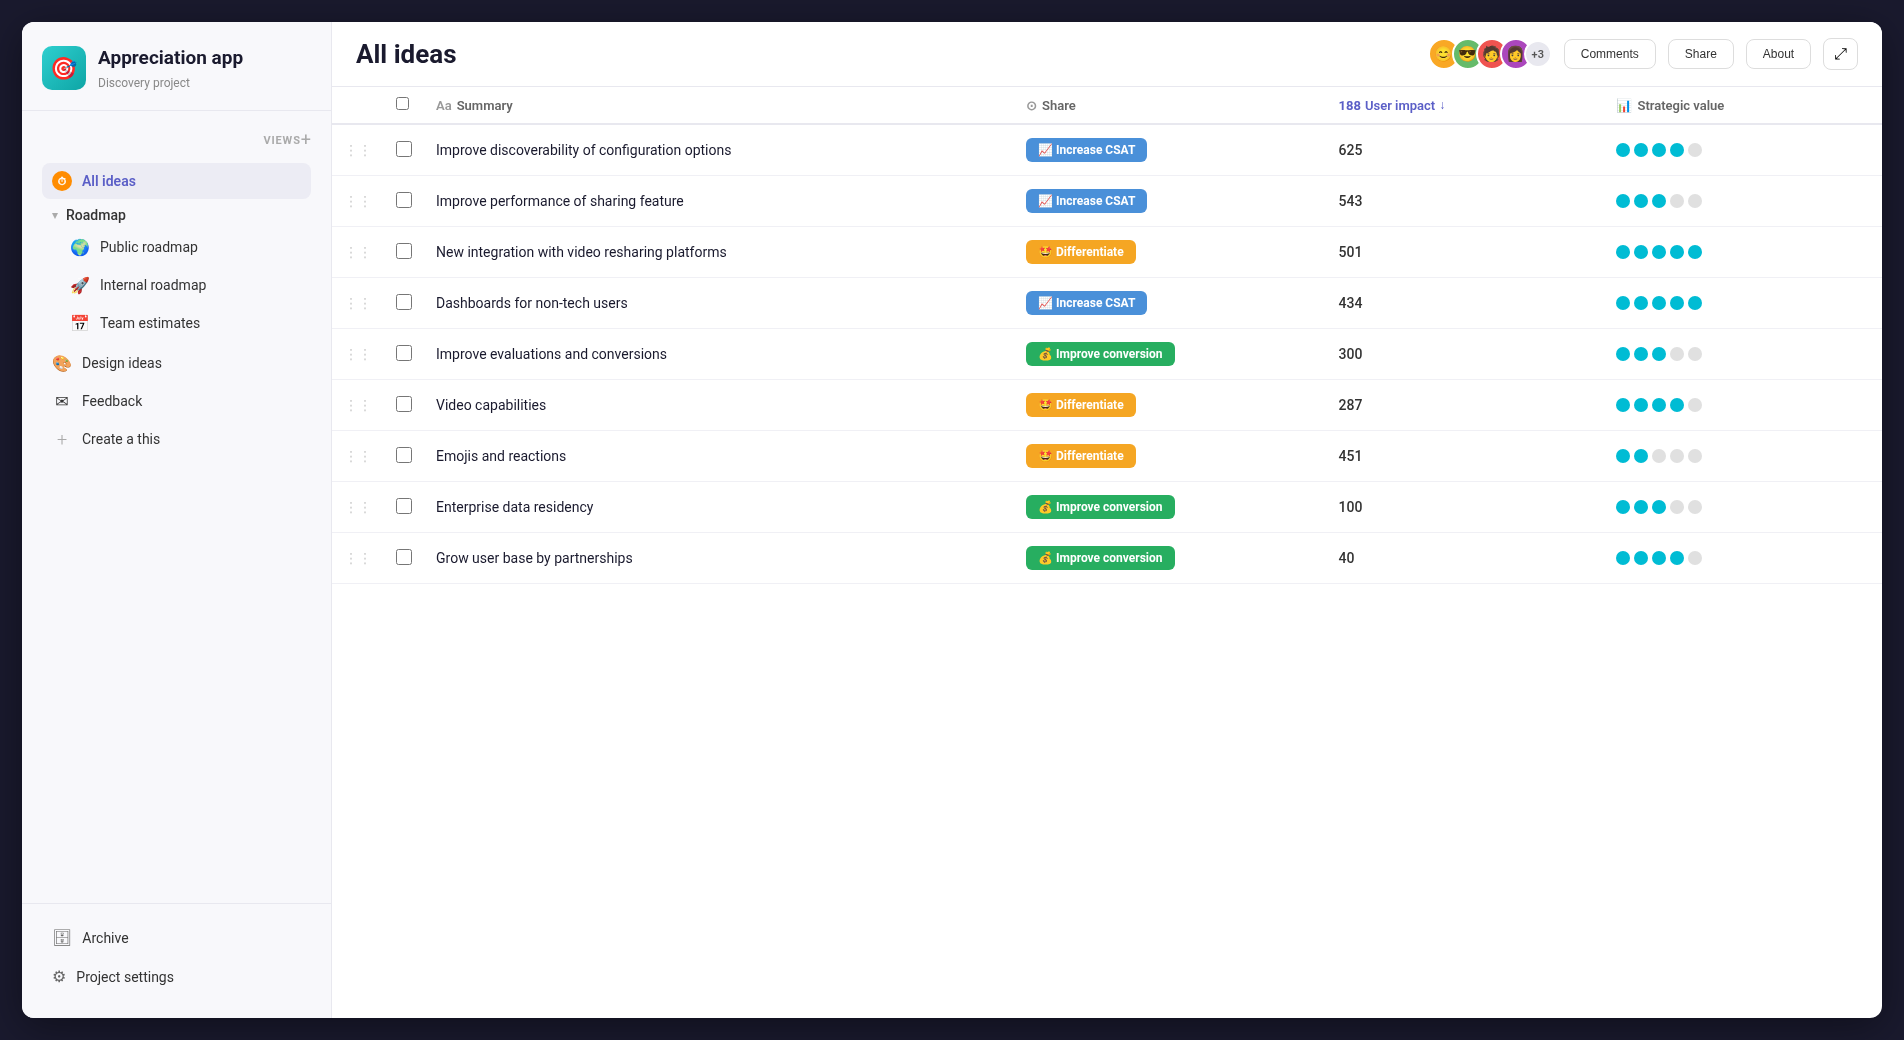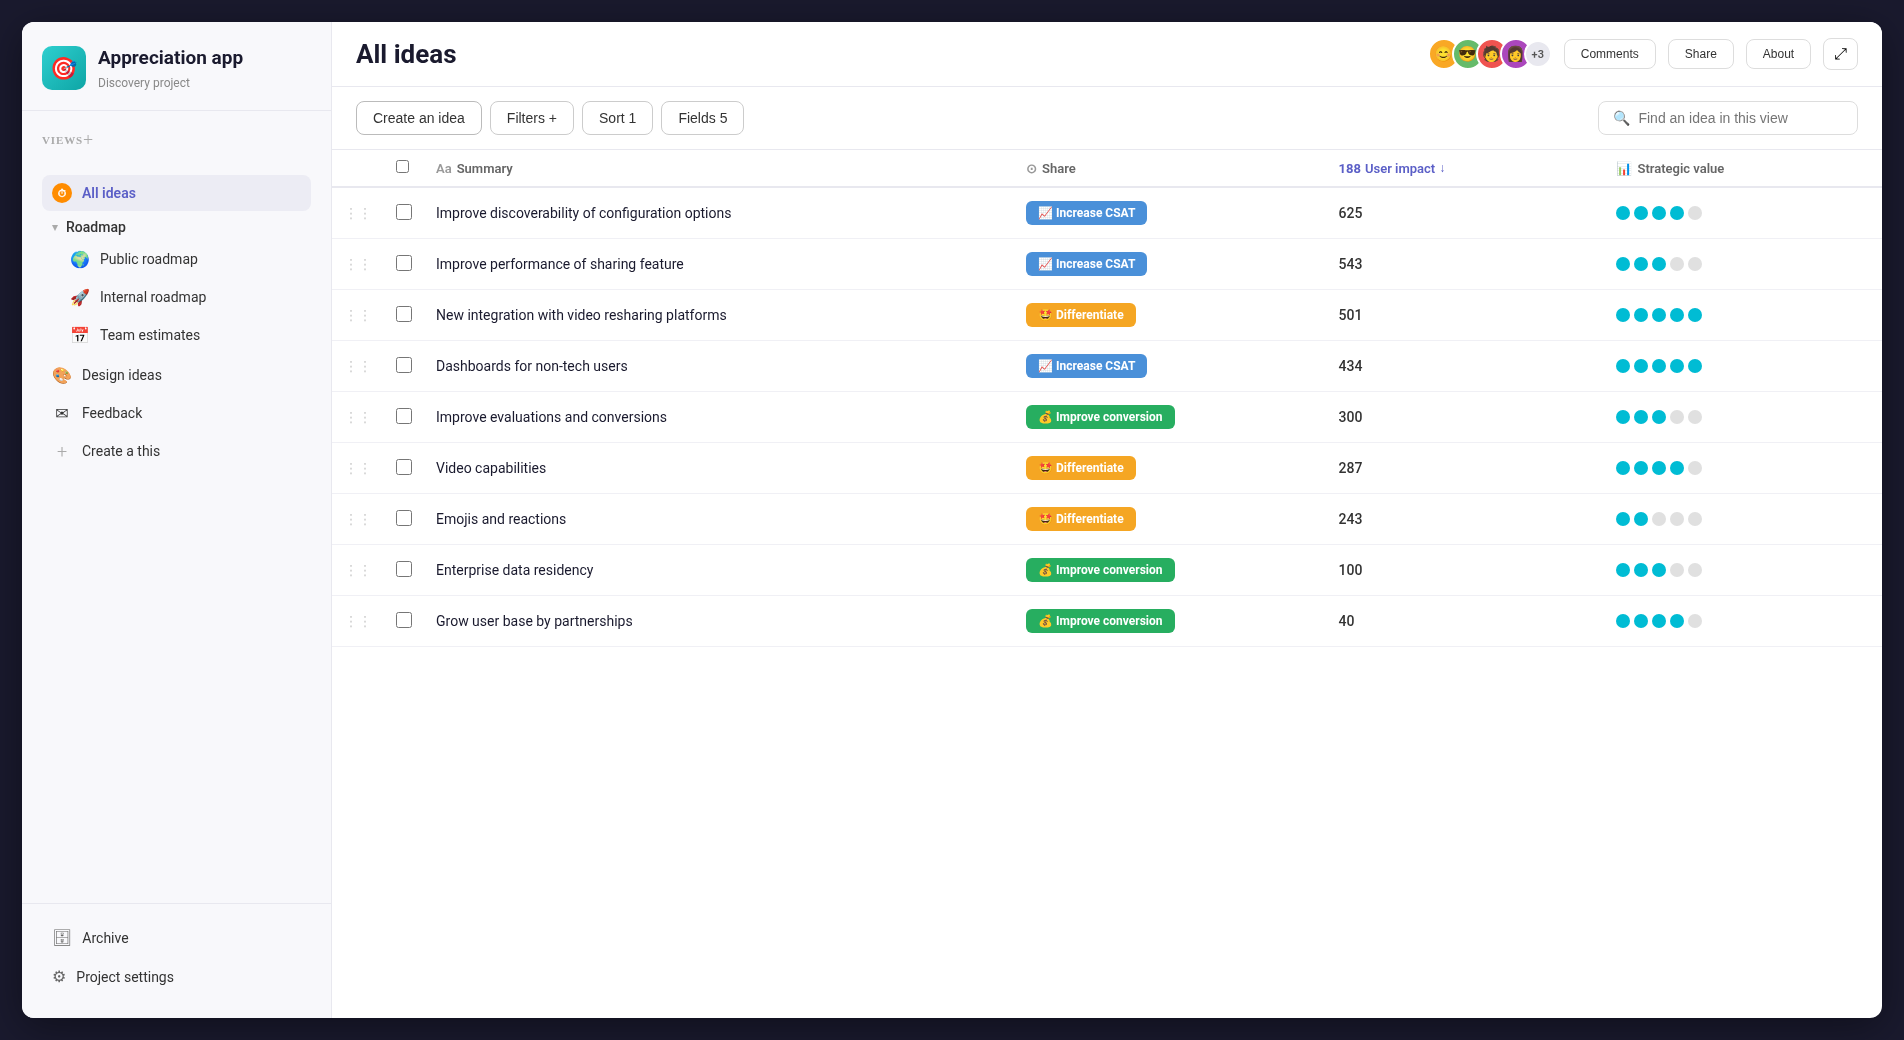--- a/index.html
+++ b/index.html
@@ -62,23 +62,22 @@
       font-size: 12px;
       color: #888;
       margin-top: 7px;
     }
     .sidebar-section {
       padding: 20px 20px 0 20px;
     }
     .sidebar-section-header {
       display: flex;
       align-items: center;
-      justify-content: flex-start;
-      margin-bottom: 26px;
-      font-family: Liberation Serif, serif;
+      justify-content: flex-end;
+      margin-bottom: 14px;
     }
     .sidebar-section-label {
       font-size: 11px;
       font-weight: 700;
       color: #aaa;
       letter-spacing: 0.08em;
       text-transform: uppercase;
     }
     .sidebar-add-btn {
       color: #aaa;
@@ -484,31 +483,20 @@
           <div class="avatar" style="background:#ab47bc;">👩</div>
           <div class="avatar-count">+3</div>
         </div>
         <button class="header-btn">Comments</button>
         <button class="header-btn">Share</button>
         <button class="header-btn">About</button>
         <button class="expand-btn">⤢</button>
       </div>
     </header>
 
-    <div class="toolbar">
-      <button class="toolbar-btn primary">Create an idea</button>
-      <button class="toolbar-btn">Filters +</button>
-      <button class="toolbar-btn">Sort  1</button>
-      <button class="toolbar-btn">Fields  5</button>
-      <div class="toolbar-spacer"></div>
-      <div class="search-box">
-        <span class="search-icon">🔍</span>
-        <input class="search-input" type="text" placeholder="Find an idea in this view" style="">
-      </div>
-    </div>
 
     <div class="table-container">
       <table class="ideas-table">
         <thead>
           <tr>
             <th class="th-drag"></th>
             <th class="th-check">
               <input type="checkbox" style="">
             </th>
             <th class="th-summary">
@@ -633,21 +621,21 @@
                   <div class="dot"></div>
                   <div class="dot-empty"></div>
                 </div>
               </td>
             </tr>
             <tr>
               <td><span class="drag-handle">⋮⋮</span></td>
               <td><input type="checkbox" class="row-checkbox" style=""></td>
               <td><span class="idea-title">Emojis and reactions</span></td>
               <td><span class="goal-badge goal-differentiate">🤩 Differentiate</span></td>
-              <td><span class="impact-number">243</span></td>
+              <td><span class="impact-number">451</span></td>
               <td>
                 <div class="dots-container">
                   <div class="dot"></div>
                   <div class="dot"></div>
                   <div class="dot-empty"></div>
                   <div class="dot-empty"></div>
                   <div class="dot-empty"></div>
                 </div>
               </td>
             </tr>

